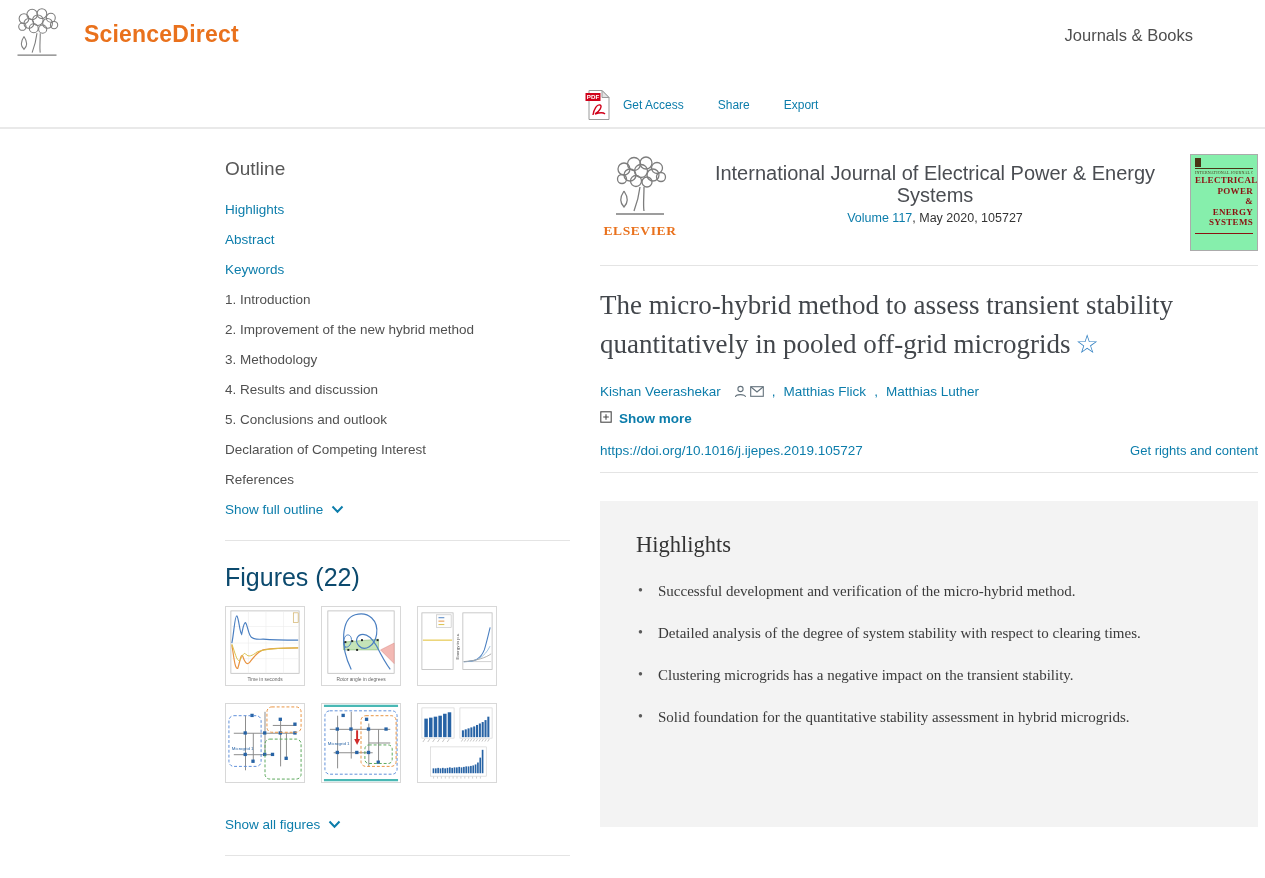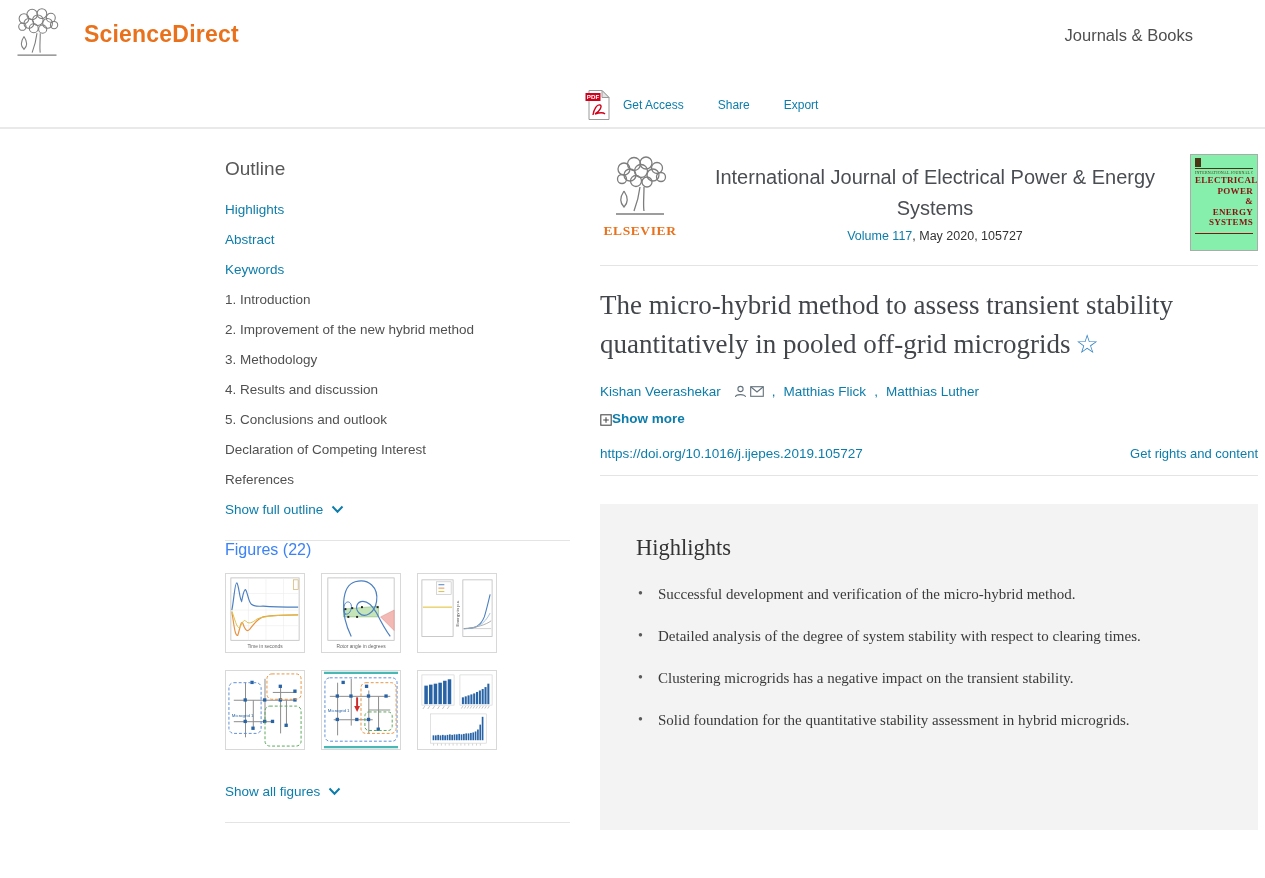--- a/index.html
+++ b/index.html
@@ -23,52 +23,52 @@
 
   
   .sidebar { position:absolute; left:225px; top:128px; width:345px; }
   .outline-title { margin-top:30px; font-size:19px; color:#575757; font-weight:400; }
   .outline-list { margin-top:14px; list-style:none; }
   .outline-list li { height:30px; display:flex; align-items:center; font-size:13.5px; }
   .outline-link { color:#0c7dab; }
   .outline-section { color:#505050; }
   .show-toggle { margin-top:8px; display:inline-flex; align-items:center; gap:8px; font-size:13.5px; color:#0c7dab; }
   .side-divider { border:none; border-top:1px solid #e4e4e4; margin-top:22px; }
-  .figures-title { font-size:16px; color:#3b82f6; font-weight:400; }
+  .figures-title { margin-top:22px; font-size:25px; color:#0c4a6e; font-weight:400; }
   .thumb-grid { margin-top:14px; display:grid; grid-template-columns:repeat(3,80px); gap:17px 16px; }
   .thumb { width:80px; height:80px; background:#fff; border:1px solid #d8d8d8; cursor:pointer; }
   .thumb svg { width:100%; height:100%; display:block; }
   .show-all-wrap { margin-top:26px; }
 
   
   .main { position:absolute; left:600px; top:128px; width:658px; }
   .journal-header { margin-top:26px; display:flex; align-items:flex-start; }
   .pub-logo { width:80px; text-align:center; cursor:pointer; }
   .pub-logo svg { width:60px; height:68px; display:block; margin:0 auto; }
   .elsevier-text { font-family:"Liberation Serif",serif; font-size:13.5px; font-weight:700; color:#e9711c; letter-spacing:.6px; margin-top:1px; }
   .journal-center { flex:1; text-align:center; padding:0 10px; }
-  .journal-name { display:inline-block; font-size:20px; line-height:31px; color:#4a4d52; margin-top:8px; }
+  .journal-name { display:inline-block; font-size:20px; line-height:22px; color:#4a4d52; margin-top:8px; }
   .journal-vol { margin-top:5px; font-size:12.5px; color:#333; }
   .vol-link { color:#0c7dab; }
   .cover { width:68px; height:97px; background:#86efac; border:1px solid #ababab; position:relative; text-align:right; padding:13px 4px 0 4px; font-family:"Liberation Serif",serif; color:#8b1111; cursor:pointer; }
   .cover::before { content:""; position:absolute; top:3px; left:4px; width:6px; height:9px; background:#4a3515; }
   .cover-masthead { font-size:4px; letter-spacing:.2px; border-top:1px solid #4a3515; padding-top:1px; color:#4a3515; white-space:nowrap; overflow:hidden; }
   .cover-line { font-size:9px; font-weight:700; line-height:10.5px; letter-spacing:.3px; }
   .cover-rule { border-top:1px solid #8b1111; margin-top:5px; }
 
   .main-divider { border:none; border-top:1px solid #e4e4e4; margin-top:14px; }
 
   .article-title { margin-top:20px; width:612px; font-family:"Liberation Serif",serif; font-weight:400; font-size:27px; line-height:39px; color:#42464b; }
   .title-star { color:#2f7fc1; font-size:26px; margin-left:5px; }
 
   .authors { margin-top:20px; font-size:13.5px; color:#0c7dab; display:flex; align-items:center; flex-wrap:wrap;gap:8px; }
   .author-link { color:#0c7dab; }
   .author-icons { display:inline-flex; align-items:center; gap:3px; margin-left:5px; }
 
-  .show-more { margin-top:12px; display:inline-flex; align-items:flex-end; font-size:13.5px; font-weight:700; color:#0c7dab; }
+  .show-more { margin-top:12px; display:inline-flex; align-items:flex-start; gap:7px; font-size:13.5px; font-weight:700; color:#0c7dab; }
 
   .doi-row { margin-top:16px; display:flex; justify-content:space-between; align-items:baseline; }
   .doi-link { font-size:13.5px; color:#0c7dab; }
   .rights-link { font-size:13px; color:#0c7dab; }
 
   .highlights-box { margin-top:28px; background:#f3f3f3; padding:31px 40px 0 36px; height:326px; overflow:hidden; }
   .highlights-title { font-family:"Liberation Serif",serif; font-weight:400; font-size:22.5px; color:#333; }
   .highlights-list { margin-top:20px; list-style:none; }
   .highlights-list li { position:relative; padding-left:22px; max-width:545px; font-family:"Liberation Serif",serif; font-size:15px; line-height:26px; color:#3a3a3a; margin-bottom:16px; }
   .highlights-list li::before { content:"\2022"; position:absolute; left:2px; top:0; color:#5a5a5a; font-size:14px; }

